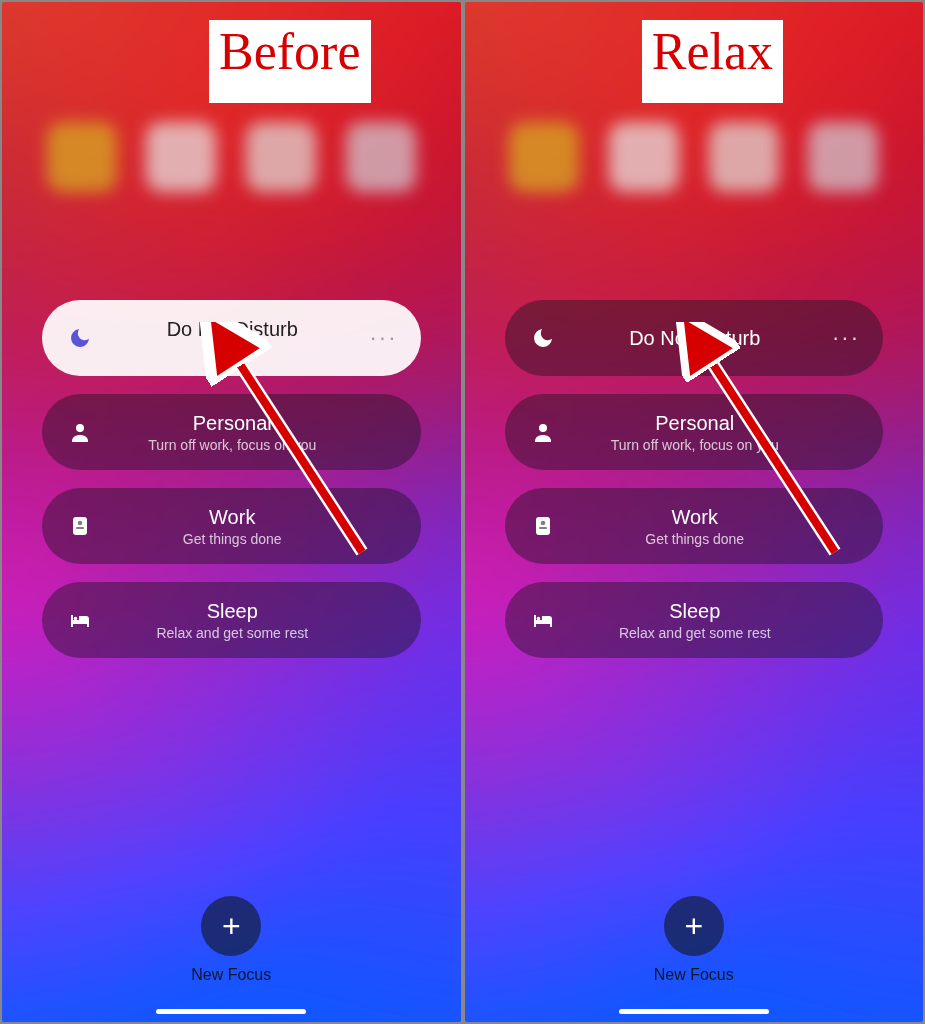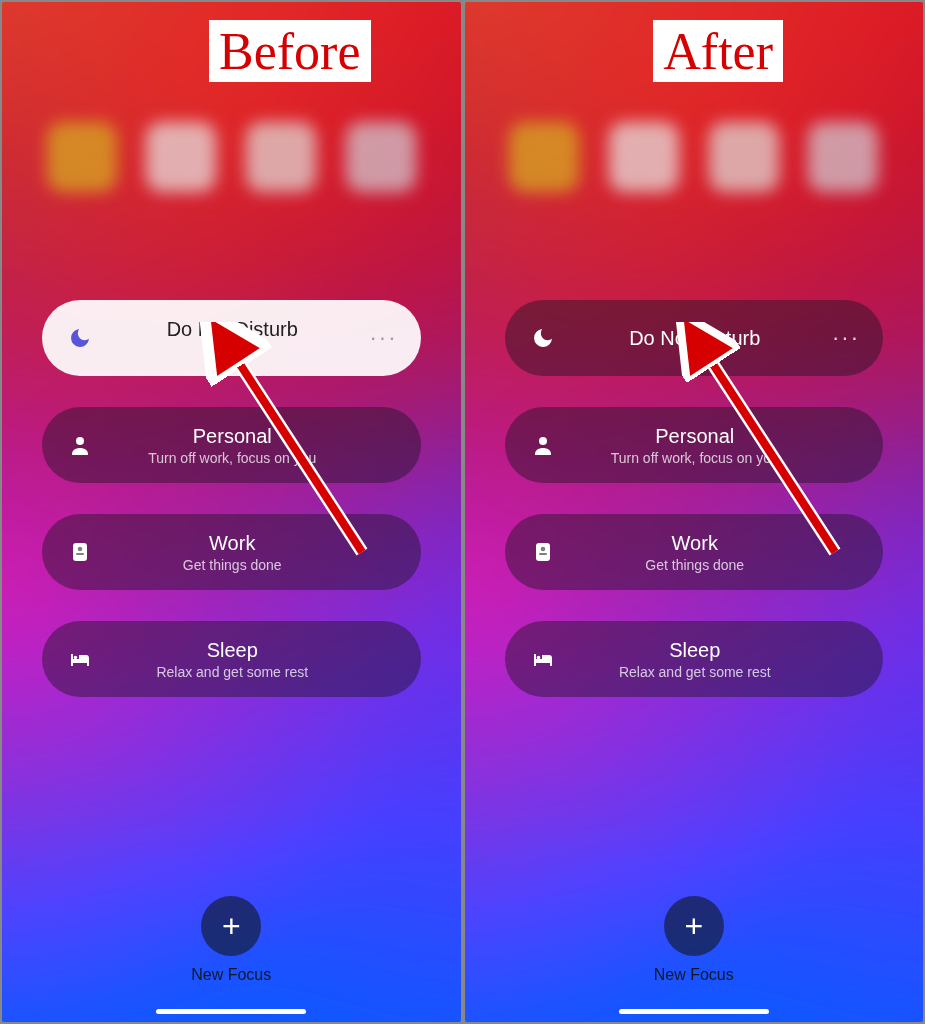--- a/index.html
+++ b/index.html
@@ -59,32 +59,32 @@
     opacity: 0.7;
   }
   .badge {
     position: absolute;
     top: 18px;
     background: #fff;
     color: #d60000;
     font-size: 52px;
     font-weight: 400;
     font-family: Georgia, "Times New Roman", serif;
-    padding: 2px 10px 1px;
+    padding: 2px 10px 22px;
   }
   .badge.before { right: 90px; }
   .badge.after  { right: 140px; }
   .focus-list {
     position: absolute;
     top: 298px;
     left: 40px;
     right: 40px;
     display: flex;
     flex-direction: column;
-    gap: 31px;
+    gap: 18px;
   }
   .focus-item {
     position: relative;
     height: 76px;
     border-radius: 38px;
     display: flex;
     align-items: center;
     padding: 0 22px;
     color: #fff;
     background: rgba(30,20,35,0.45);
@@ -252,21 +252,21 @@
 </div>
 
 <div class="panel">
   <div class="bg"></div>
   <div class="icon-row">
     <div class="blur-icon" style="background:#d6b021"></div>
     <div class="blur-icon" style="background:#e8e8e8"></div>
     <div class="blur-icon" style="background:#e0e0dc"></div>
     <div class="blur-icon" style="background:#d0d0d8"></div>
   </div>
-  <div class="badge after">After</div>
+  <div class="badge after">Relax</div>
   <div class="focus-list">
       <div class="focus-item">
         <span class="item-icon">
           <svg viewBox="0 0 24 24" fill="currentColor">
             <path d="M21 12.8A9 9 0 1111.2 3 7 7 0 0021 12.8z"></path>
           </svg>
         </span>
         <span class="item-text">
           <span class="item-title">Do Not Disturb</span>
         </span>

